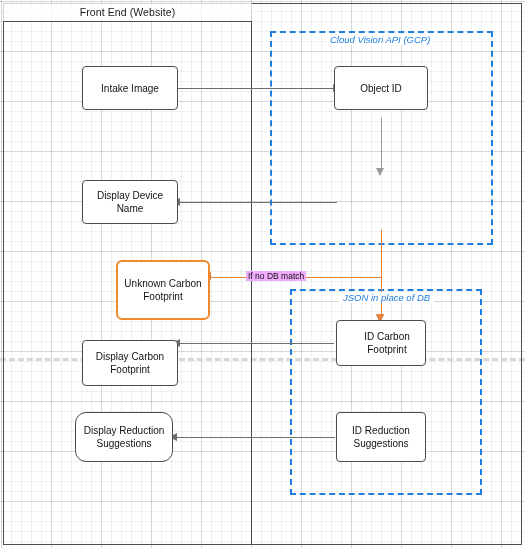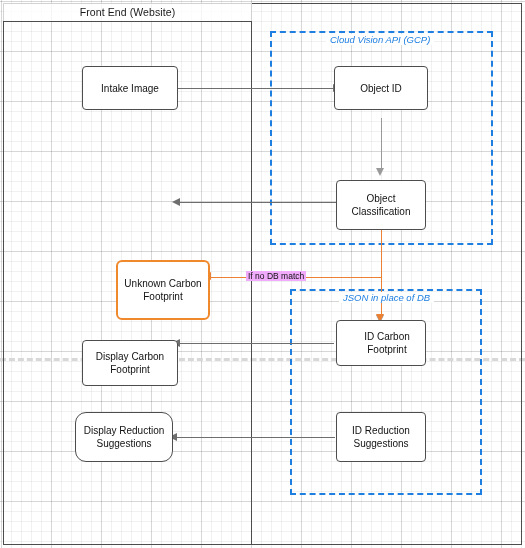--- a/index.html
+++ b/index.html
@@ -173,23 +173,23 @@
   <div class="edge h" style="left:178px;top:343px;width:156px;"></div>
   <div class="arrow left" style="left:172px;top:338.5px;"></div>
 
   <div class="edge h" style="left:175px;top:437px;width:160px;"></div>
   <div class="arrow left" style="left:169px;top:432.5px;"></div>
 
   <div class="node" style="left:82px;top:66px;width:96px;height:44px;">Intake Image</div>
 
   <div class="node" style="left:334px;top:66px;width:94px;height:44px;">Object ID</div>
 
-
-  <div class="node" style="left:336px;top:180px;width:90px;height:50px;">Object
-Classification</div>
+  <div class="node" style="left:82px;top:180px;width:96px;height:44px;">Display Device
+Name</div>
+
 
   <div class="node warn" style="left:116px;top:252px;width:94px;height:60px;margin-top:8px;">Unknown Carbon
 Footprint</div>
 
   <div class="node" style="left:82px;top:340px;width:96px;height:46px;">Display Carbon
 Footprint</div>
 
   <div class="node" style="left:336px;top:320px;width:90px;height:46px;padding-left:16px;">ID Carbon
 Footprint</div>
 

